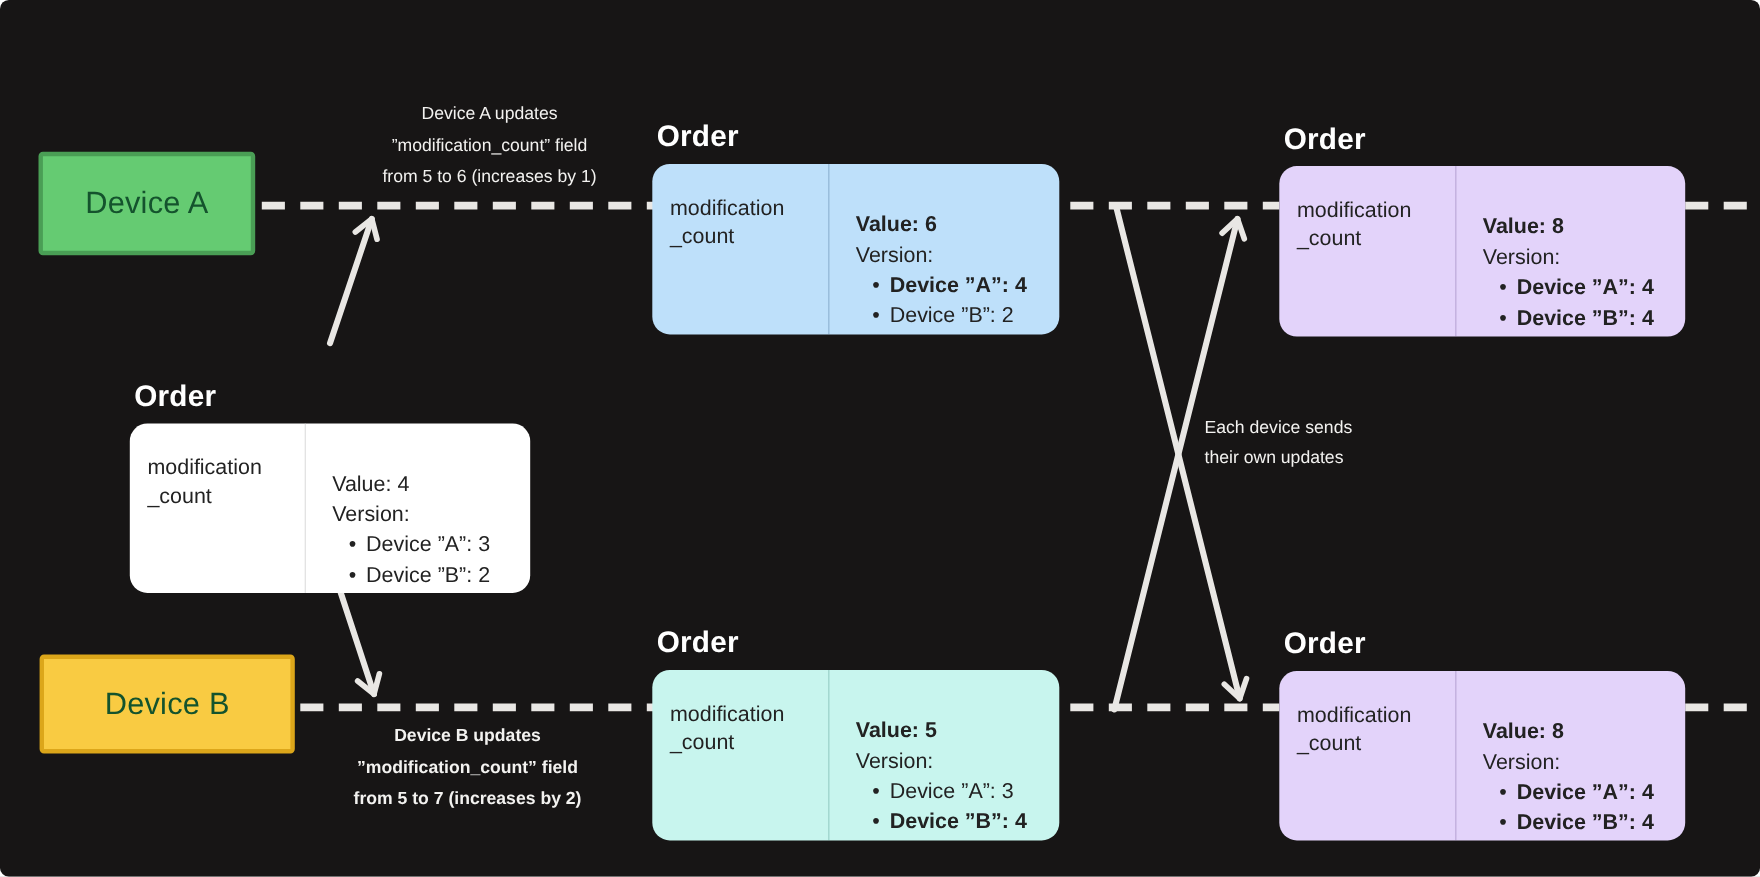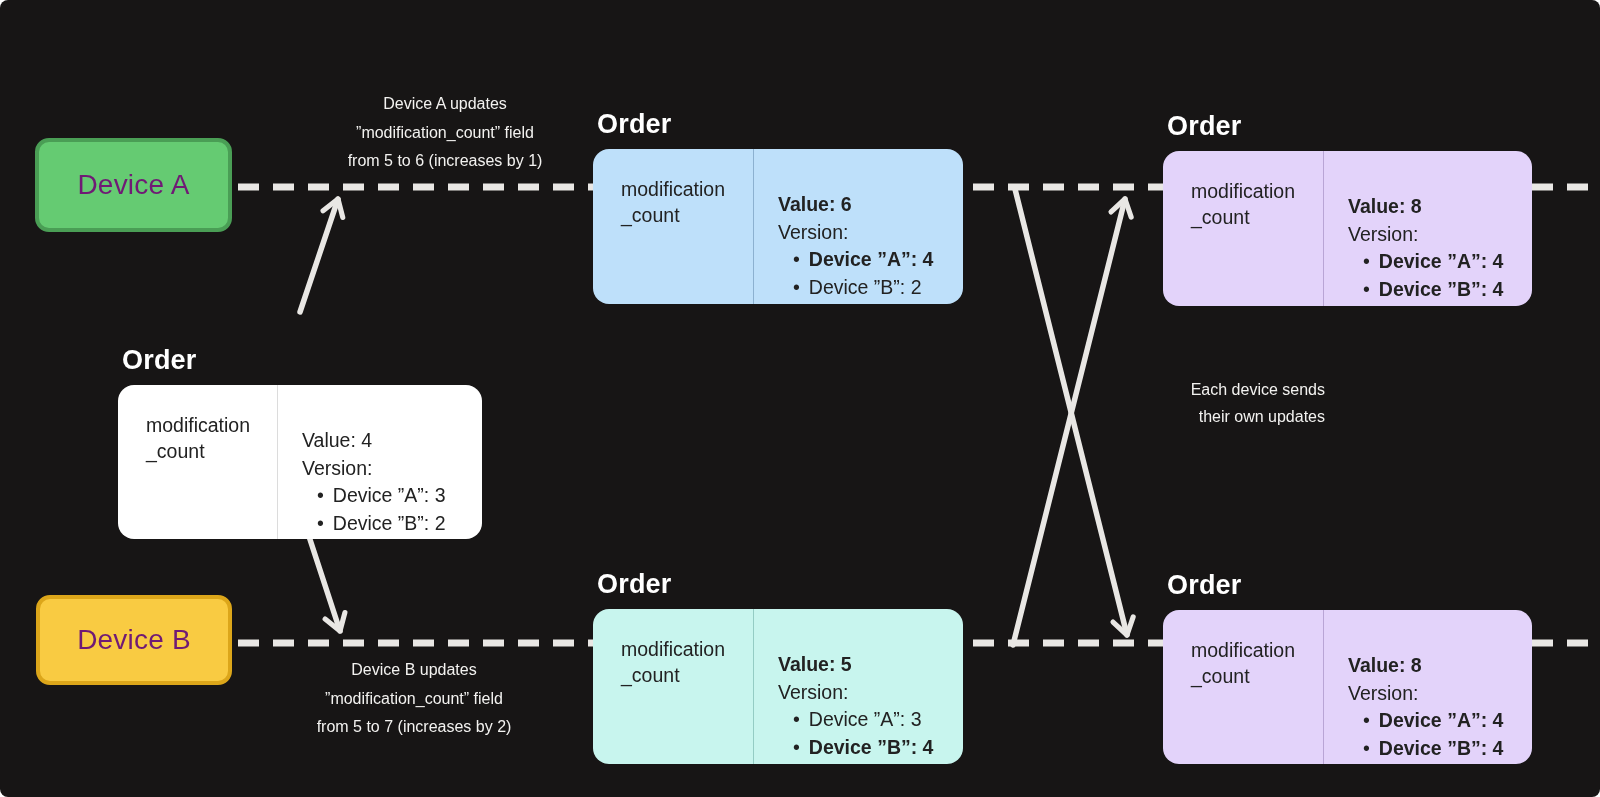--- a/index.html
+++ b/index.html
@@ -6,39 +6,39 @@
   body{font-family:"Liberation Sans", sans-serif;}
   .canvas{
     position:relative;width:1600px;height:797px;background:#171515;
     border-radius:8px;overflow:hidden;
   }
   svg.wires{position:absolute;left:0;top:0;z-index:1;}
 
   
   .device-box{
     position:absolute;z-index:2;display:flex;align-items:center;justify-content:center;
-    border-radius:14px;border:4px solid;box-sizing:border-box;
-    font-size:28px;font-weight:500;color:#701a75;letter-spacing:.2px;
+    border-radius:4px;border:4px solid;box-sizing:border-box;
+    font-size:28px;font-weight:500;color:#14532d;letter-spacing:.2px;
   }
   .device-a{left:35px;top:138px;width:197px;height:94px;background:#65CB72;border-color:#4A9E55;}
-  .device-b{left:36px;top:595px;width:196px;height:90px;background:#F9CB42;border-color:#DCA61A;}
+  .device-b{left:36px;top:595px;width:232px;height:90px;background:#F9CB42;border-color:#DCA61A;}
 
   
   .order-group{position:absolute;z-index:2;margin-top:36px;}
   .order-title{
     position:absolute;top:-40px;left:4px;color:#ffffff;
     font-size:27px;font-weight:600;letter-spacing:.2px;white-space:nowrap;
   }
   .order-card{
     display:flex;border-radius:16px;box-sizing:border-box;color:#222222;
     font-size:19.5px;overflow:hidden;
   }
   .col-field{
     width:160px;flex:0 0 auto;box-sizing:border-box;
-    padding:27px 8px 0 28px;line-height:26px;white-space:pre-line;
+    padding:27px 8px 0 16px;line-height:26px;white-space:pre-line;
   }
   .divider{width:1px;flex:0 0 auto;align-self:stretch;}
   .col-details{flex:1;box-sizing:border-box;padding:42px 8px 0 24px;line-height:27.5px;}
   .bullet-row{display:flex;gap:9px;margin-left:15px;align-items:baseline;}
   .bold{font-weight:700;}
 
   .card-white{background:#FFFFFF;}
   .card-white .divider{background:#DCDCDC;}
   .card-blue{background:#BEE0FA;}
   .card-blue .divider{background:rgba(50,90,130,.35);}
@@ -46,22 +46,22 @@
   .card-teal .divider{background:rgba(30,110,100,.30);}
   .card-purple{background:#E3D3FA;}
   .card-purple .divider{background:rgba(90,60,130,.30);}
 
   
   .note{
     position:absolute;z-index:2;color:#F3F2F0;font-size:16px;line-height:28.5px;
     white-space:pre-line;text-align:center;
   }
   .note-a{left:295px;top:90px;width:300px;}
-  .note-b{left:264px;top:656px;width:300px;}
-  .note-sync{left:1095px;top:376px;width:230px;text-align:right;line-height:27px;}
+  .note-b{left:275px;top:656px;width:300px;font-weight:bold;}
+  .note-sync{left:1095px;top:376px;width:230px;text-align:left;line-height:27px;}
 </style>
 </head>
 <body>
 
 <div class="canvas">
 
   <svg class="wires" width="1600" height="797" viewBox="0 0 1600 797">
     <defs>
       <marker id="ah" viewBox="0 0 20 20" refX="15" refY="10" markerWidth="32" markerHeight="32" markerUnits="userSpaceOnUse" orient="auto">
         <path d="M5 3.5 L15 10 L5 16.5" fill="none" stroke="#E9E7E4" stroke-width="3.2" stroke-linecap="round" stroke-linejoin="round"></path>

